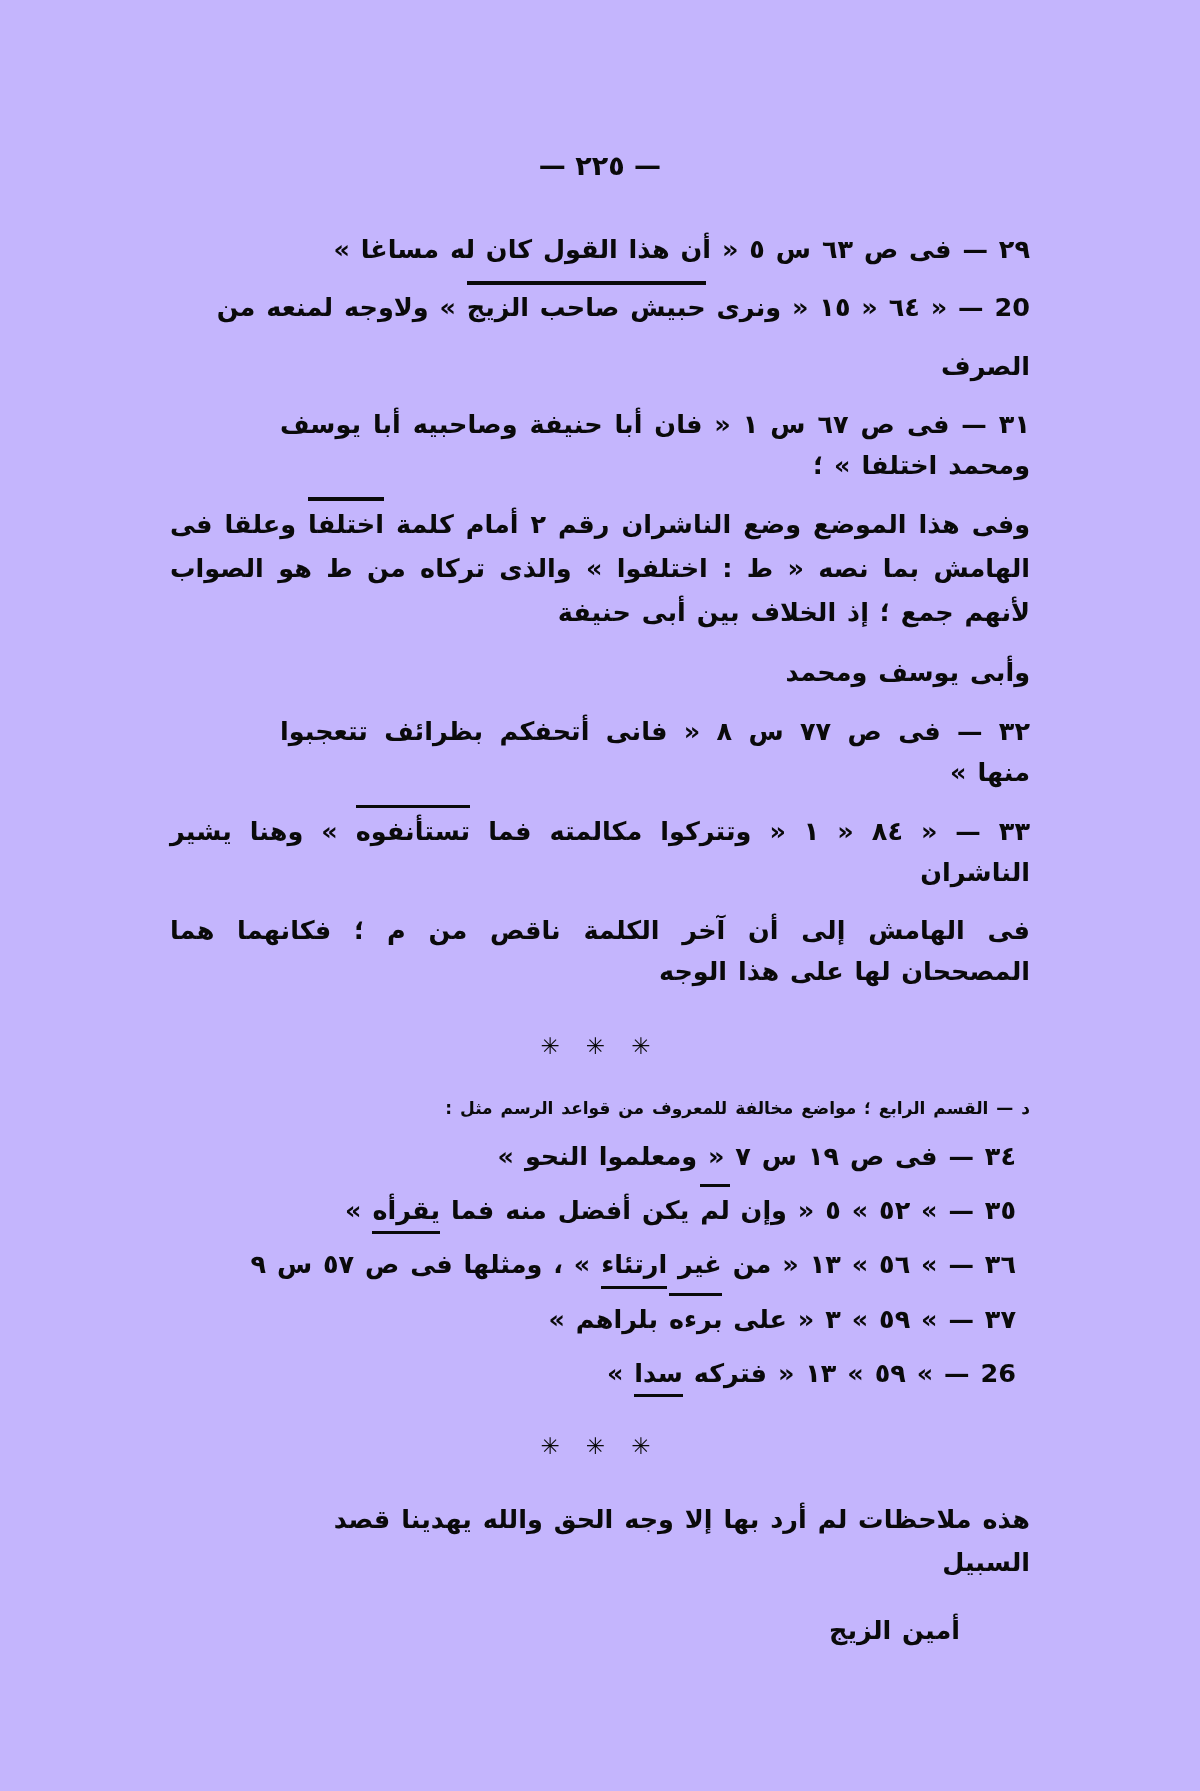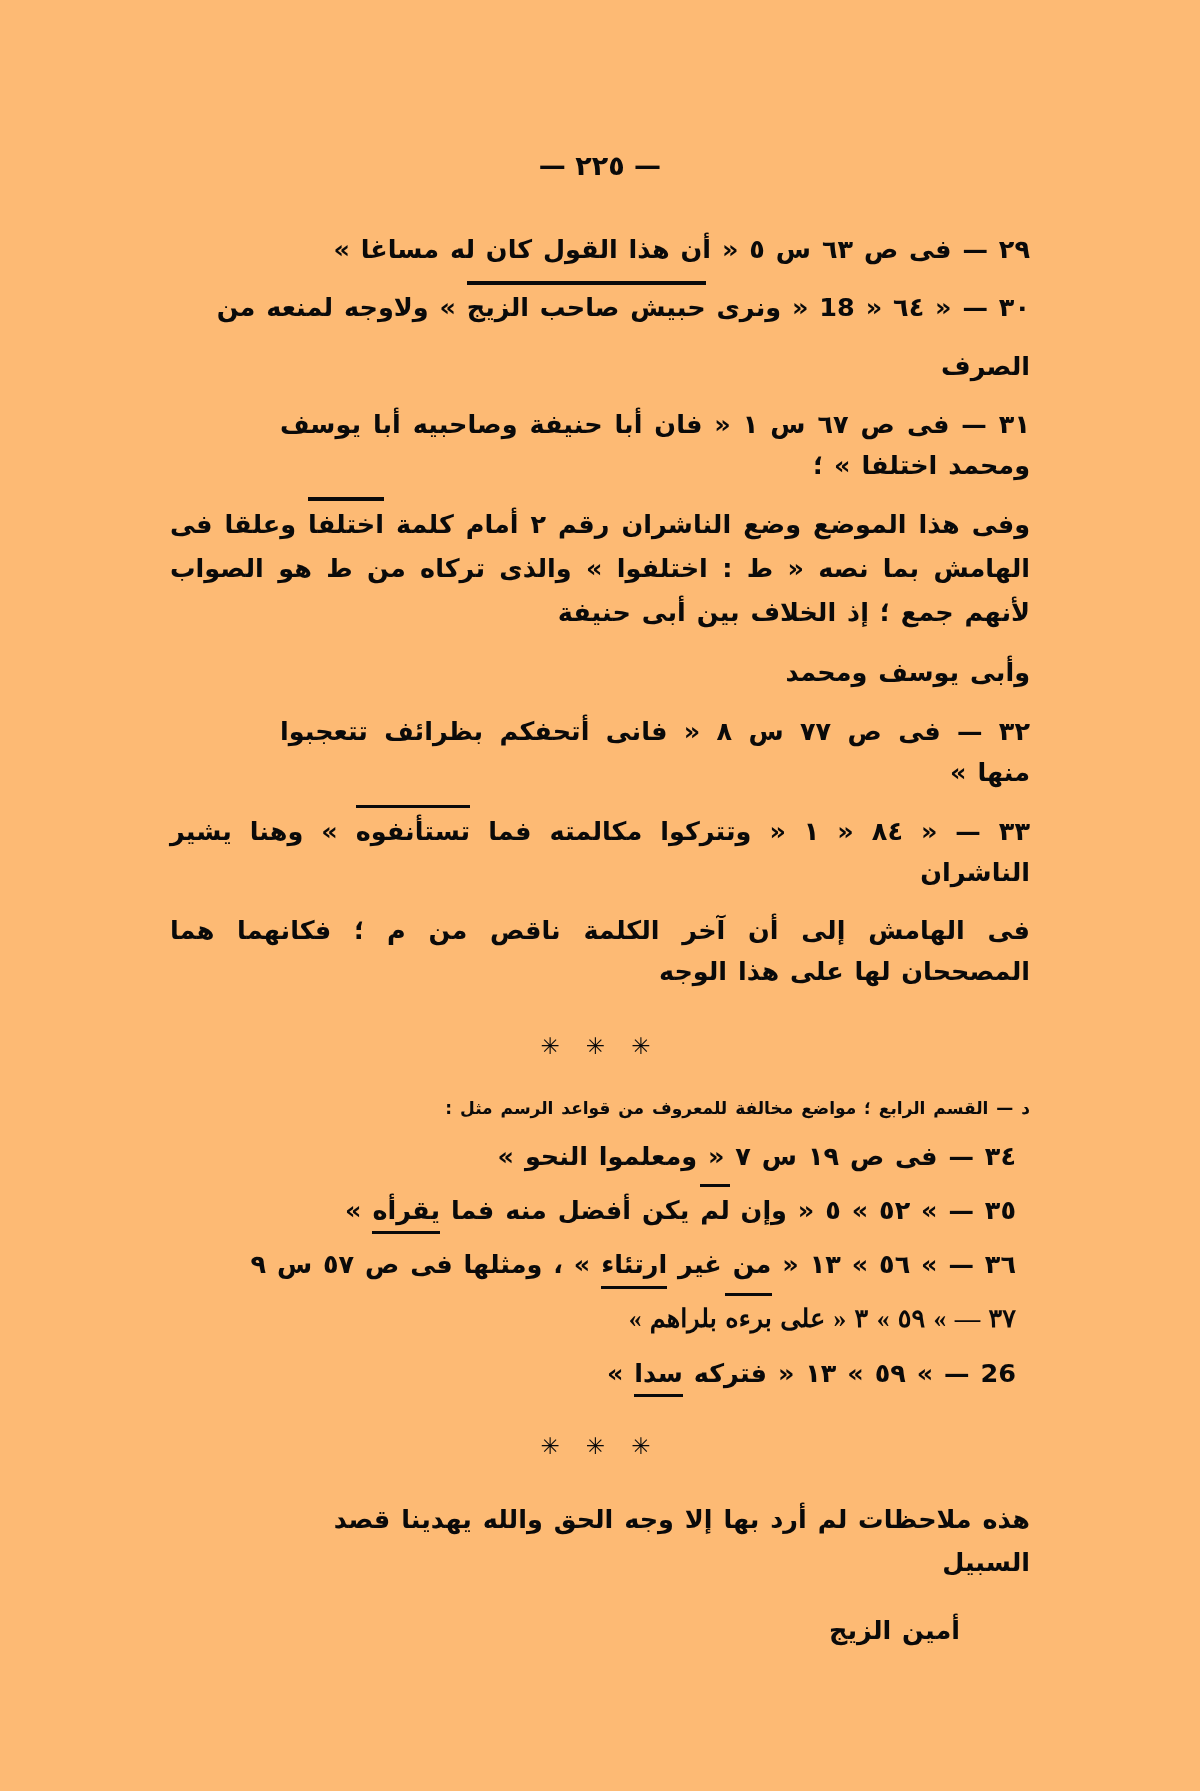--- a/index.html
+++ b/index.html
@@ -14,21 +14,21 @@
     position: relative;
     overflow: hidden;
     font-family: "DejaVu Sans", "Liberation Sans", sans-serif;
     color: #0a0a0a;
     direction: rtl;
   }
 
   .page {
     position: absolute;
     inset: 0;
-    background: #fdba74;
+    background: #c4b5fd;
     padding: 0;
   }
 
   .page-inner {
     position: absolute;
     top: 150px;
     right: 170px;
     left: 170px;
     bottom: 180px;
   }
@@ -145,21 +145,21 @@
     font-weight: 600;
     direction: rtl;
     text-align: right;
     margin-right: 70px;
     word-spacing: 2px;
   }
 
   .block-34 { padding-left: 240px; }
   .block-35 { padding-left: 150px; }
   .block-36 { padding-left: 20px; }
-  .block-37 { padding-left: 320px; font-family: Liberation Serif, serif; }
+  .block-37 { padding-left: 320px; }
   .block-38 { padding-left: 330px; }
 
   .heading-d {
     font-size: 17px;
     font-weight: 600;
     direction: rtl;
     text-align: right;
     margin: 0 0 18px 0;
     padding-left: 110px;
     word-spacing: 2px;
@@ -175,25 +175,25 @@
   <div class="page-inner">
 
     <div class="page-number">— ٢٢٥ —</div>
 
     <div class="entry indent-block-1">
       <span class="num">٢٩ —</span>
       <span>فى ص ٦٣ س ٥  « أن هذا القول كان له مساغا »</span>
     </div>
 
     <div class="entry">
-      <span class="num">٣٠ —</span>
+      <span class="num">20 —</span>
       <span>«   </span>
       <span>٦٤</span>
       <span>«   </span>
-      <span>18</span>
+      <span>١٥</span>
       <span>« ونرى </span><span class="ol">حبيش صاحب الزيج</span><span> » ولاوجه لمنعه من</span>
     </div>
     <div class="entry indent-block-2">
       <span>الصرف</span>
     </div>
 
     <div class="entry indent-block-1">
       <span class="num">٣١ —</span>
       <span>فى ص ٦٧ س ١  « فان أبا حنيفة وصاحبيه أبا يوسف ومحمد اختلفا » ؛</span>
     </div>

